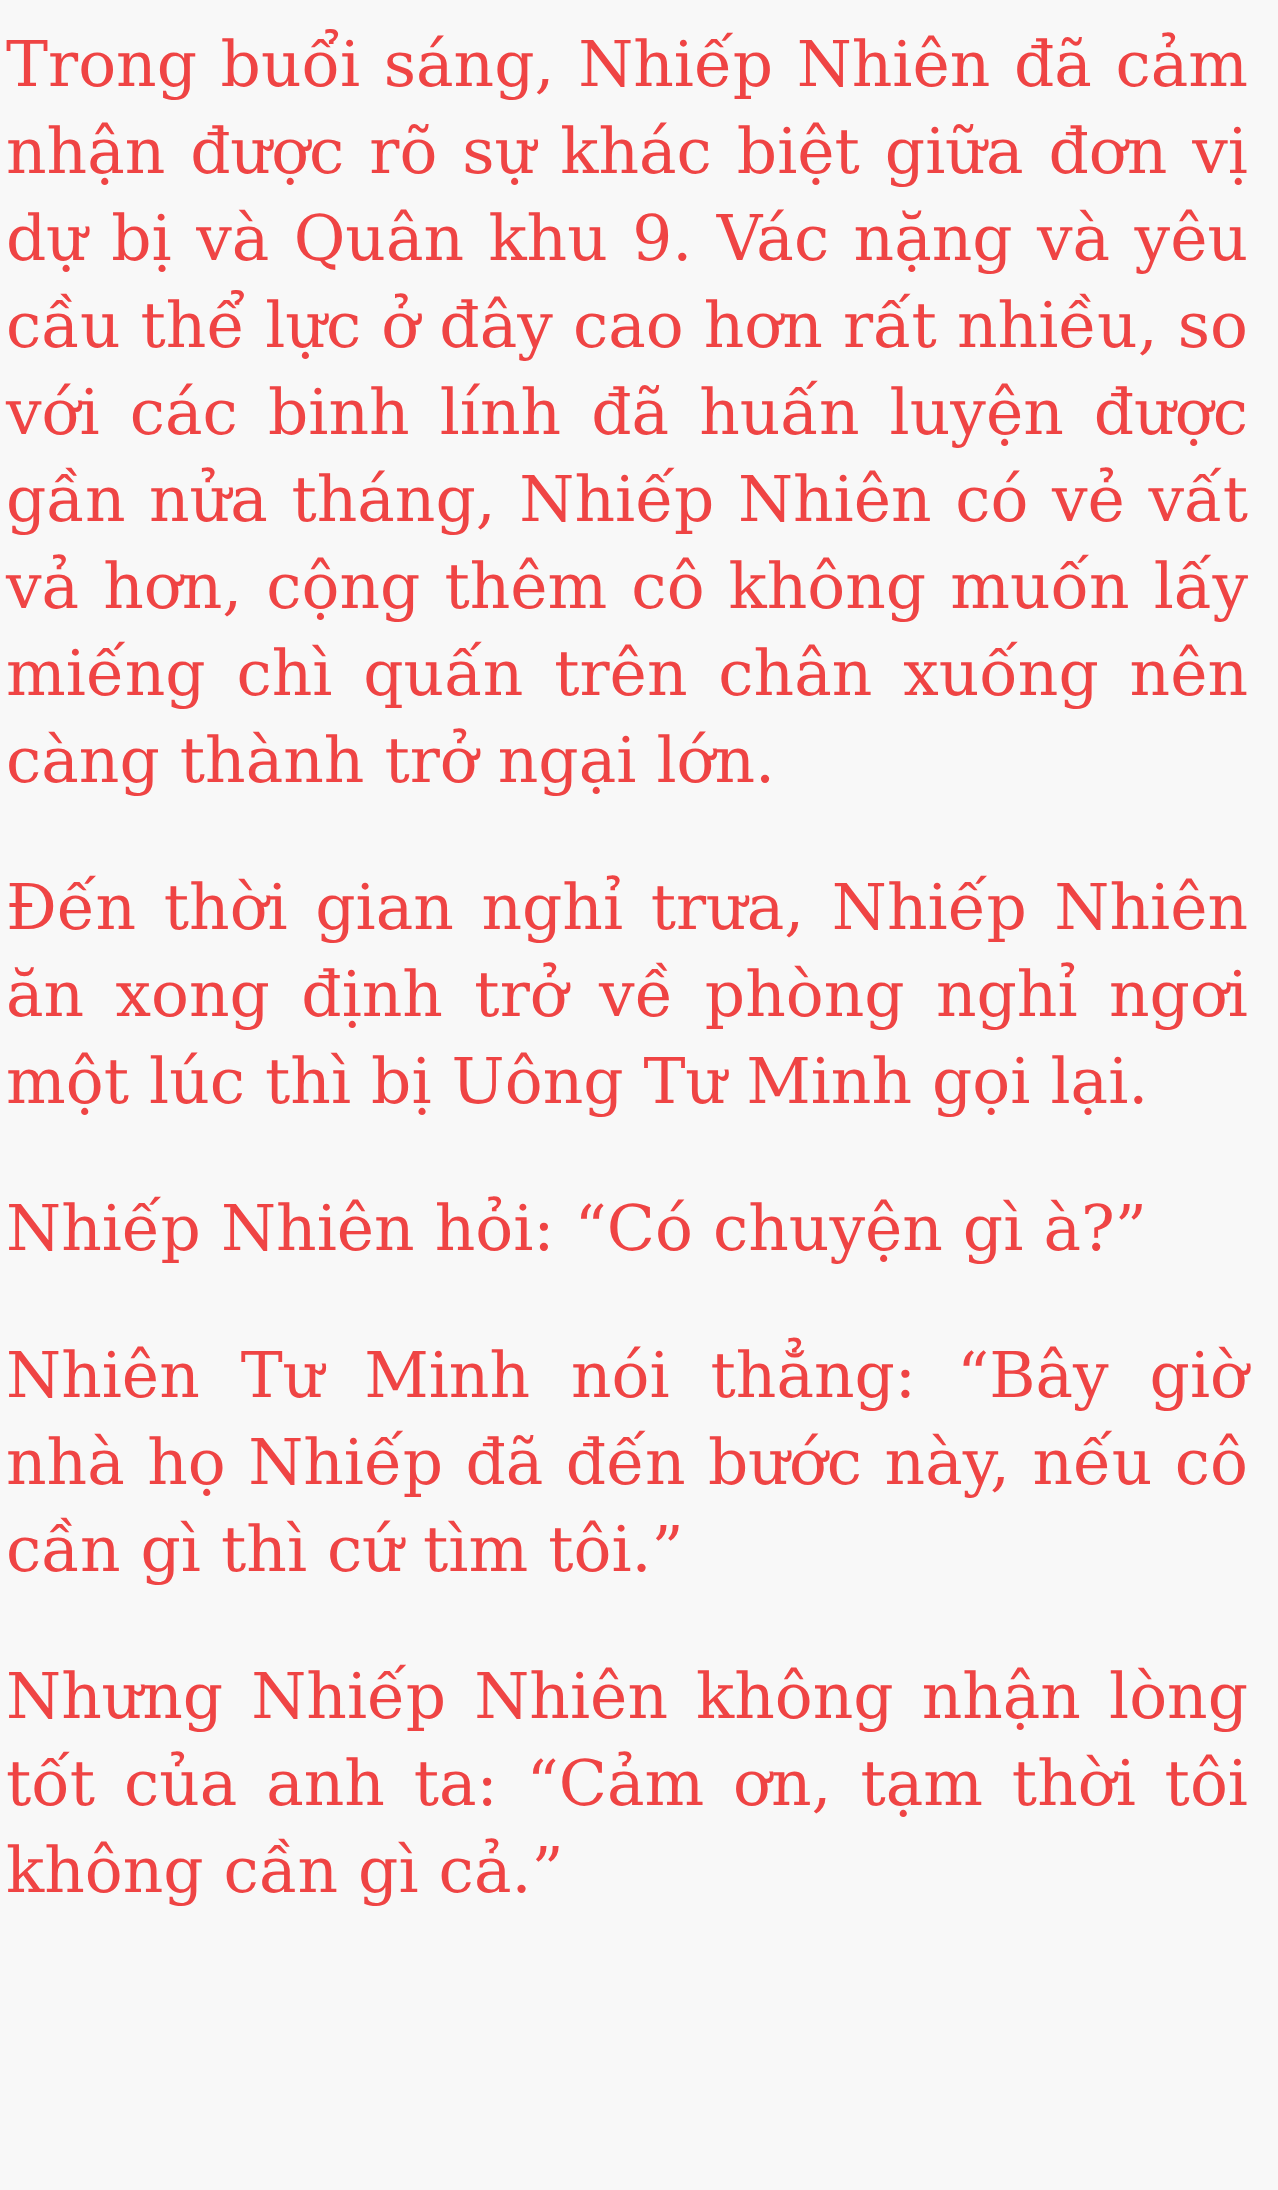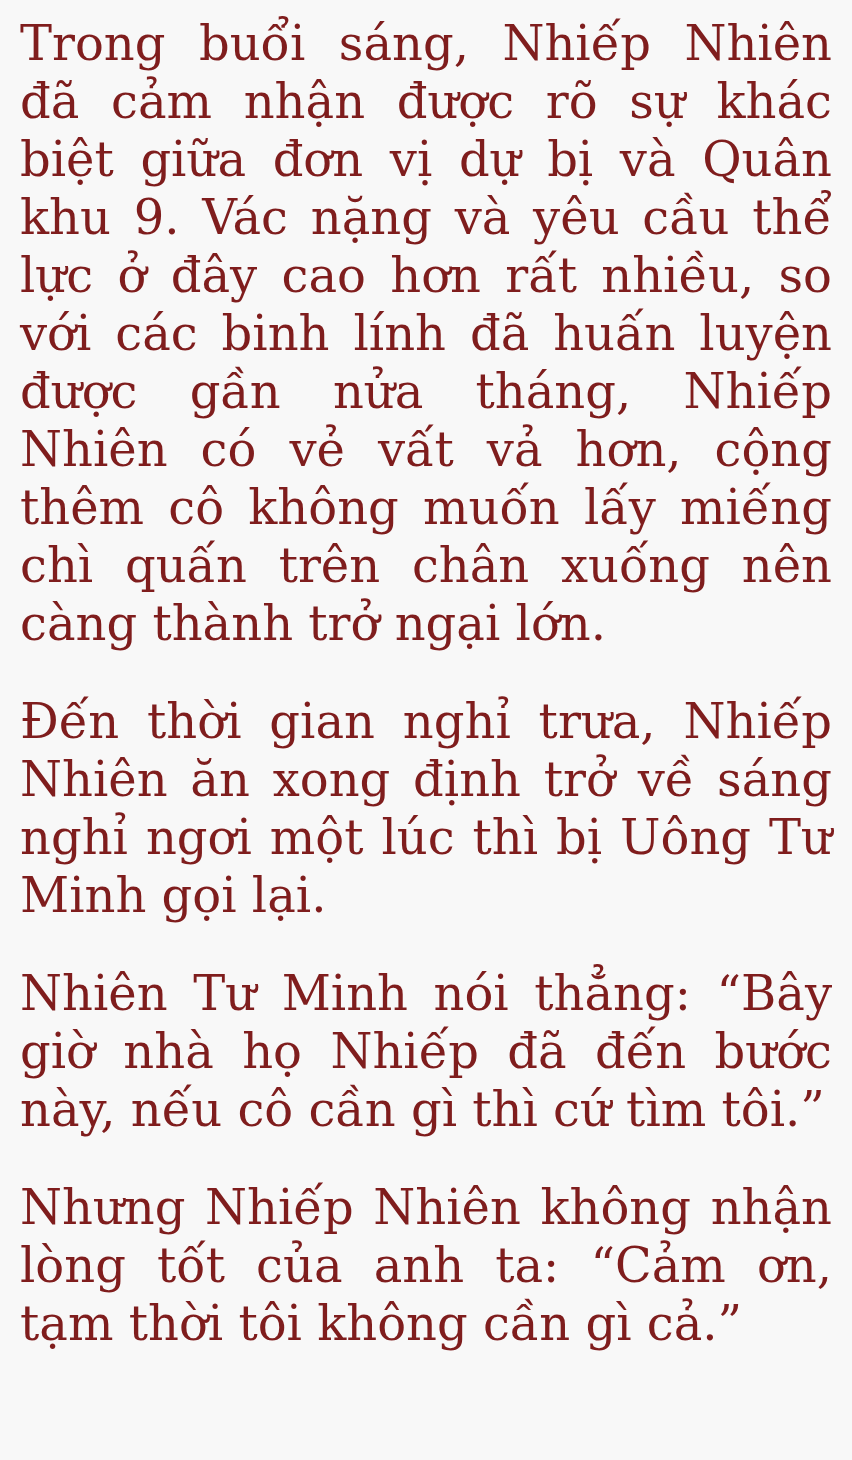--- a/index.html
+++ b/index.html
@@ -5,39 +5,40 @@
   html, body {
     margin: 0;
     padding: 0;
     background: #f8f8f8;
   }
   .reader-page {
     position: relative;
     width: 852px;
     height: 1460px;
     box-sizing: border-box;
-    padding: 14px 20px 0 20px;
+    padding: 14px 20px 0 4px;
     background: #f8f8f8;
     overflow: hidden;
     font-family: "DejaVu Serif", "Liberation Serif", serif;
-    font-size: 48px;
+    font-size: 42px;
     line-height: 58px;
-    color: #7f1d1d;
+    color: #ef4444;
     text-align: justify;
     hyphens: none;
     -webkit-hyphens: none;
   }
   .reader-page p {
     margin: 0 0 40px 0;
     padding: 0;
     text-align: justify;
     text-justify: inter-word;
   }
 </style>
 </head>
 <body>
 
 <div class="reader-page">
   <p>Trong buổi sáng, Nhiếp Nhiên đã cảm nhận được rõ sự khác biệt giữa đơn vị dự bị và Quân khu 9. Vác nặng và yêu cầu thể lực ở đây cao hơn rất nhiều, so với các binh lính đã huấn luyện được gần nửa tháng, Nhiếp Nhiên có vẻ vất vả hơn, cộng thêm cô không muốn lấy miếng chì quấn trên chân xuống nên càng thành trở ngại lớn.</p>
-  <p>Đến thời gian nghỉ trưa, Nhiếp Nhiên ăn xong định trở về sáng nghỉ ngơi một lúc thì bị Uông Tư Minh gọi lại.</p>
+  <p>Đến thời gian nghỉ trưa, Nhiếp Nhiên ăn xong định trở về phòng nghỉ ngơi một lúc thì bị Uông Tư Minh gọi lại.</p>
+  <p>Nhiếp Nhiên hỏi: “Có chuyện gì à?”</p>
   <p>Nhiên Tư Minh nói thẳng: “Bây giờ nhà họ Nhiếp đã đến bước này, nếu cô cần gì thì cứ tìm tôi.”</p>
   <p>Nhưng Nhiếp Nhiên không nhận lòng tốt của anh ta: “Cảm ơn, tạm thời tôi không cần gì cả.”</p>
 </div>
 
 </body></html>

